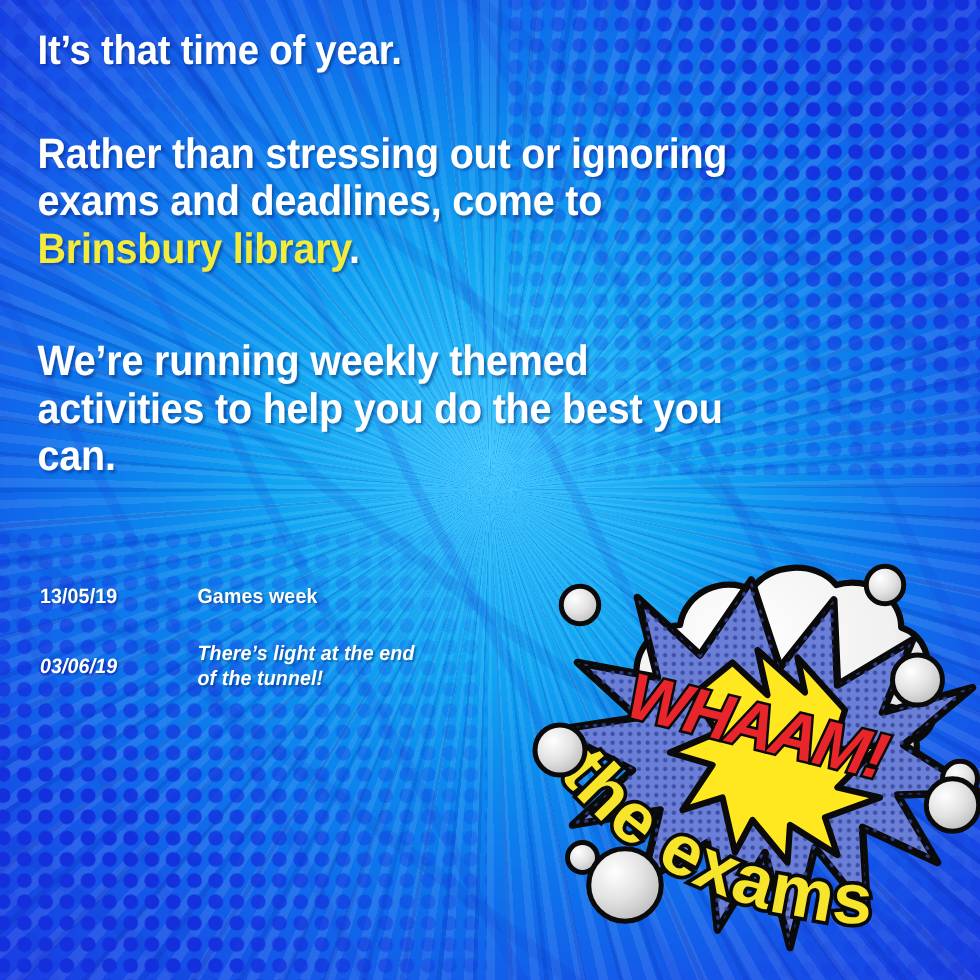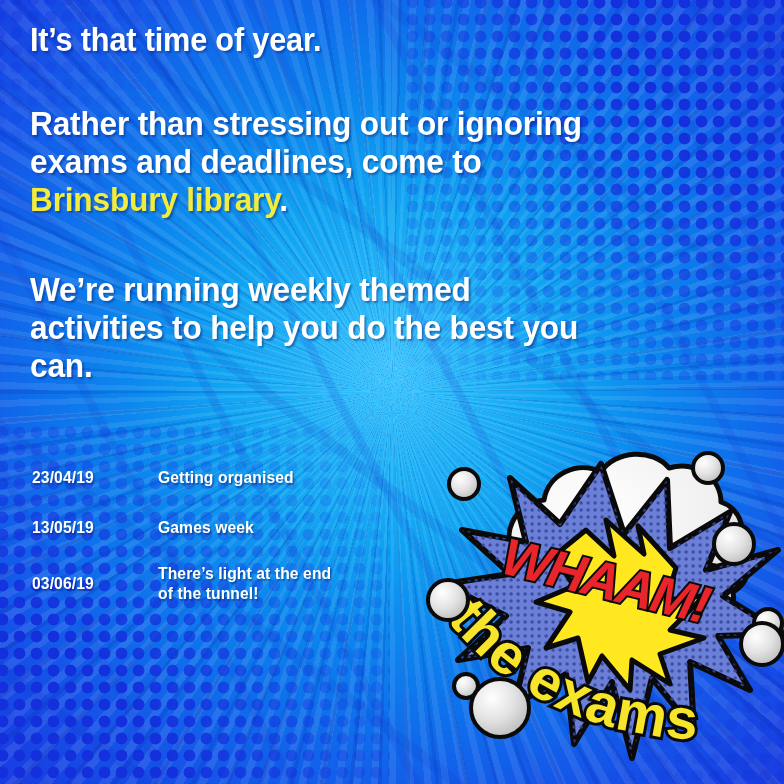--- a/index.html
+++ b/index.html
@@ -126,21 +126,21 @@
     position: absolute;
     left: 32px;
     top: 452px;
     width: 420px;
   }
   .sched-row {
     display: flex;
     align-items: center;
     height: 50px;
   }
-  .sched-row.tall { height: 62px; align-items: center; }
+  .sched-row.tall { height: 62px; align-items: center; font-style: italic; }
   .sched-date {
     width: 126px;
     flex: 0 0 126px;
     color: #FFFFFF;
     font-size: 16.5px;
     font-weight: 700;
     letter-spacing: 0.1px;
     text-shadow: 1.5px 1.5px 1.5px rgba(0,35,110,0.5);
     transform: scaleX(0.95);
     transform-origin: left center;
@@ -189,24 +189,20 @@
     <p class="headline" id="para-2"><span>Rather than stressing out or ignoring
 exams and deadlines, come to
 </span><span class="brand">Brinsbury library</span><span class="brand-dot">.</span></p>
 
     <p class="headline" id="para-3">We’re running weekly themed
 activities to help you do the best you
 can.</p>
 
     <div class="schedule">
 
-      <div class="sched-row">
-        <span class="sched-date">23/04/19</span>
-        <span class="sched-title">Getting organised</span>
-      </div>
 
 
 
       <div class="sched-row">
         <span class="sched-date">13/05/19</span>
         <span class="sched-title">Games week</span>
       </div>
 
 
       <div class="sched-row tall">

